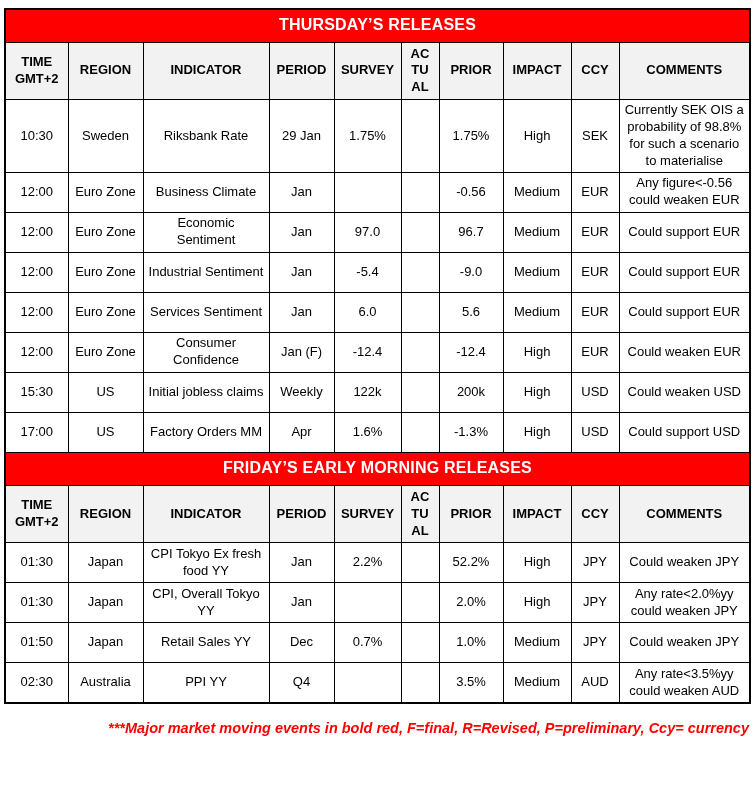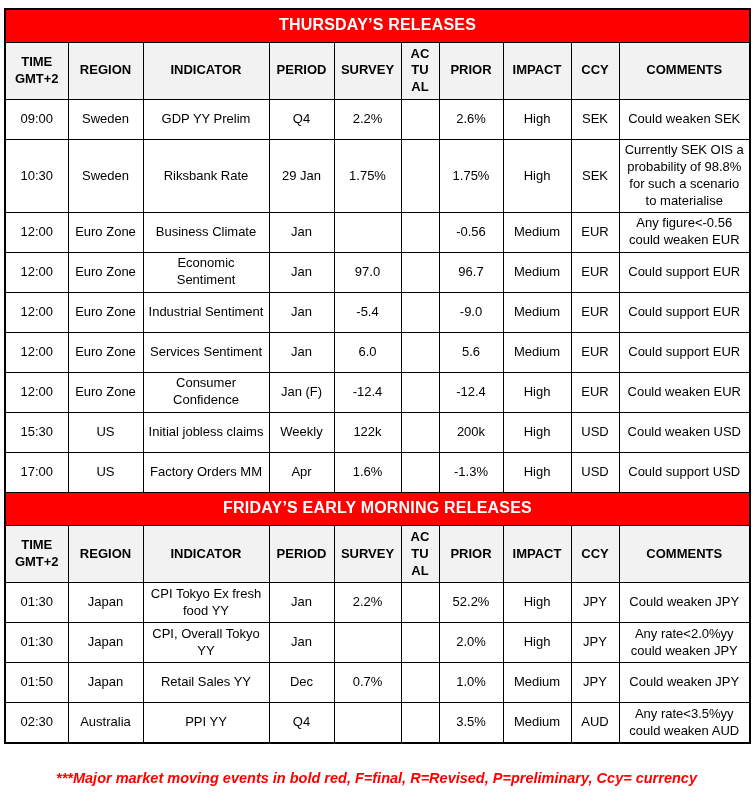--- a/index.html
+++ b/index.html
@@ -50,22 +50,22 @@
   tr.col-header th{
     background:var(--header-bg);
     font-weight:bold;
     font-size:13px;
     padding:3px 2px;
   }
   tr.data-row td{
     height:40px;
   }
   .footer-note{
-    margin-top:26px;
-    text-align:center;
+    margin-top:16px;
+    text-align:right;
     color:var(--footer-red);
     font-weight:bold;
     font-style:italic;
     font-size:14.5px;
   }
 </style>
 </head>
 <body>
 
 <div class="page">
@@ -95,32 +95,20 @@
           <th>SURVEY</th>
           <th>AC
 TU
 AL</th>
           <th>PRIOR</th>
           <th>IMPACT</th>
           <th>CCY</th>
           <th>COMMENTS</th>
         </tr>
         <tr class="data-row">
-          <td>09:00</td>
-          <td>Sweden</td>
-          <td>GDP YY Prelim</td>
-          <td>Q4</td>
-          <td>2.2%</td>
-          <td></td>
-          <td>2.6%</td>
-          <td>High</td>
-          <td>SEK</td>
-          <td>Could weaken SEK</td>
-        </tr>
-        <tr class="data-row">
           <td>10:30</td>
           <td>Sweden</td>
           <td>Riksbank Rate</td>
           <td>29 Jan</td>
           <td>1.75%</td>
           <td></td>
           <td>1.75%</td>
           <td>High</td>
           <td>SEK</td>
           <td>Currently SEK OIS a probability of 98.8% for such a scenario to materialise</td>

